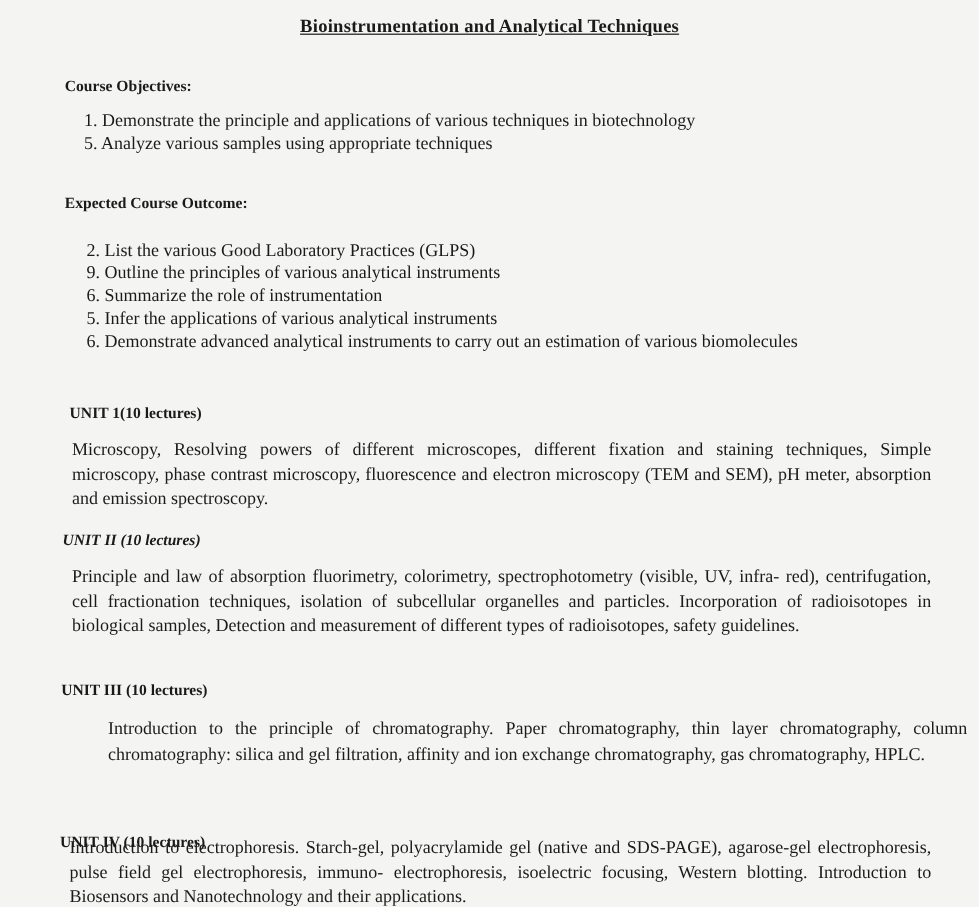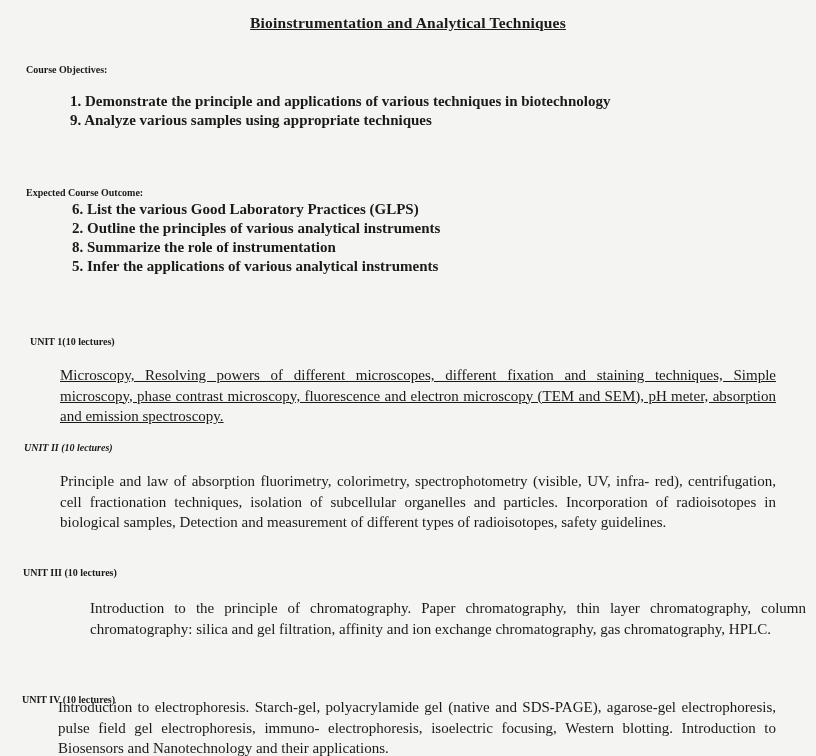--- a/index.html
+++ b/index.html
@@ -9,51 +9,52 @@
       font-family: "Liberation Serif", serif;
       color: #1a1a1a;
       position: relative;
     }
     .page { position: absolute; left: 0; top: 0; width: 816px; height: 588px; }
     .title {
       position: absolute; left: 0; width: 816px; top: 14px;
       text-align: center; font-weight: bold; font-size: 15.5px;
       text-decoration: underline; letter-spacing: 0.2px;
     }
-    .heading { position: absolute; font-weight: bold; font-size: 10px; }
+    .heading { position: absolute; font-weight: bold; font-size: 13px; margin-left: 28px; }
     .list { position: absolute; margin: 0; padding: 0; list-style: none; font-size: 15px; line-height: 19px; }
-    .list li { white-space: nowrap; font-weight: bold; }
+    .list li { white-space: nowrap; }
     .para {
       position: absolute; font-size: 15px; line-height: 20.5px;
       text-align: justify; margin: 0;
     }
     .para.last { text-align-last: left; }
   </style>
 </head>
 <body>
 
 <div class="page">
   <div class="title">Bioinstrumentation and Analytical Techniques</div>
 
   <div class="heading" style="left:26px; top:64px;">Course Objectives:</div>
   <ul class="list" style="left:70px; top:92px;">
     <li>1. Demonstrate the principle and applications of various techniques in biotechnology</li>
-    <li>9. Analyze various samples using appropriate techniques</li>
+    <li>5. Analyze various samples using appropriate techniques</li>
   </ul>
 
-  <div class="heading" style="left:26px; top:187px;">Expected Course Outcome:</div>
+  <div class="heading" style="left:26px; top:161px;">Expected Course Outcome:</div>
   <ul class="list" style="left:72px; top:200px;">
-    <li>6. List the various Good Laboratory Practices (GLPS)</li>
-    <li>2. Outline the principles of various analytical instruments</li>
-    <li>8. Summarize the role of instrumentation</li>
+    <li>2. List the various Good Laboratory Practices (GLPS)</li>
+    <li>9. Outline the principles of various analytical instruments</li>
+    <li>6. Summarize the role of instrumentation</li>
     <li>5. Infer the applications of various analytical instruments</li>
+    <li>6. Demonstrate advanced analytical instruments to carry out an estimation of various biomolecules</li>
   </ul>
 
   <div class="heading" style="left:30px; top:336px;">UNIT 1(10 lectures)</div>
-  <p class="para last" style="left:60px; top:365px; width:716px;text-decoration:underline;">Microscopy, Resolving powers of different microscopes, different fixation and staining techniques, Simple microscopy, phase contrast microscopy, fluorescence and electron microscopy (TEM and SEM), pH meter, absorption and emission spectroscopy.</p>
+  <p class="para last" style="left:60px; top:365px; width:716px;">Microscopy, Resolving powers of different microscopes, different fixation and staining techniques, Simple microscopy, phase contrast microscopy, fluorescence and electron microscopy (TEM and SEM), pH meter, absorption and emission spectroscopy.</p>
 
   <div class="heading" style="left:24px; top:442px;font-style:italic;">UNIT II (10 lectures)</div>
   <p class="para last" style="left:60px; top:471px; width:716px;">Principle and law of absorption fluorimetry, colorimetry, spectrophotometry (visible, UV, infra- red), centrifugation, cell fractionation techniques, isolation of subcellular organelles and particles. Incorporation of radioisotopes in biological samples, Detection and measurement of different types of radioisotopes, safety guidelines.</p>
 
   <div class="heading" style="left:23px; top:567px;">UNIT III (10 lectures)</div>
   <p class="para last" style="left:59px; top:598px; width:716px;margin-left:31px;">Introduction to the principle of chromatography. Paper chromatography, thin layer chromatography, column chromatography: silica and gel filtration, affinity and ion exchange chromatography, gas chromatography, HPLC.</p>
 
   <div class="heading" style="left:22px; top:694px;">UNIT IV (10 lectures)</div>
   <p class="para last" style="left:58px; top:697px; width:718px;">Introduction to electrophoresis. Starch-gel, polyacrylamide gel (native and SDS-PAGE), agarose-gel electrophoresis, pulse field gel electrophoresis, immuno- electrophoresis, isoelectric focusing, Western blotting. Introduction to Biosensors and Nanotechnology and their applications.</p>
 </div>

